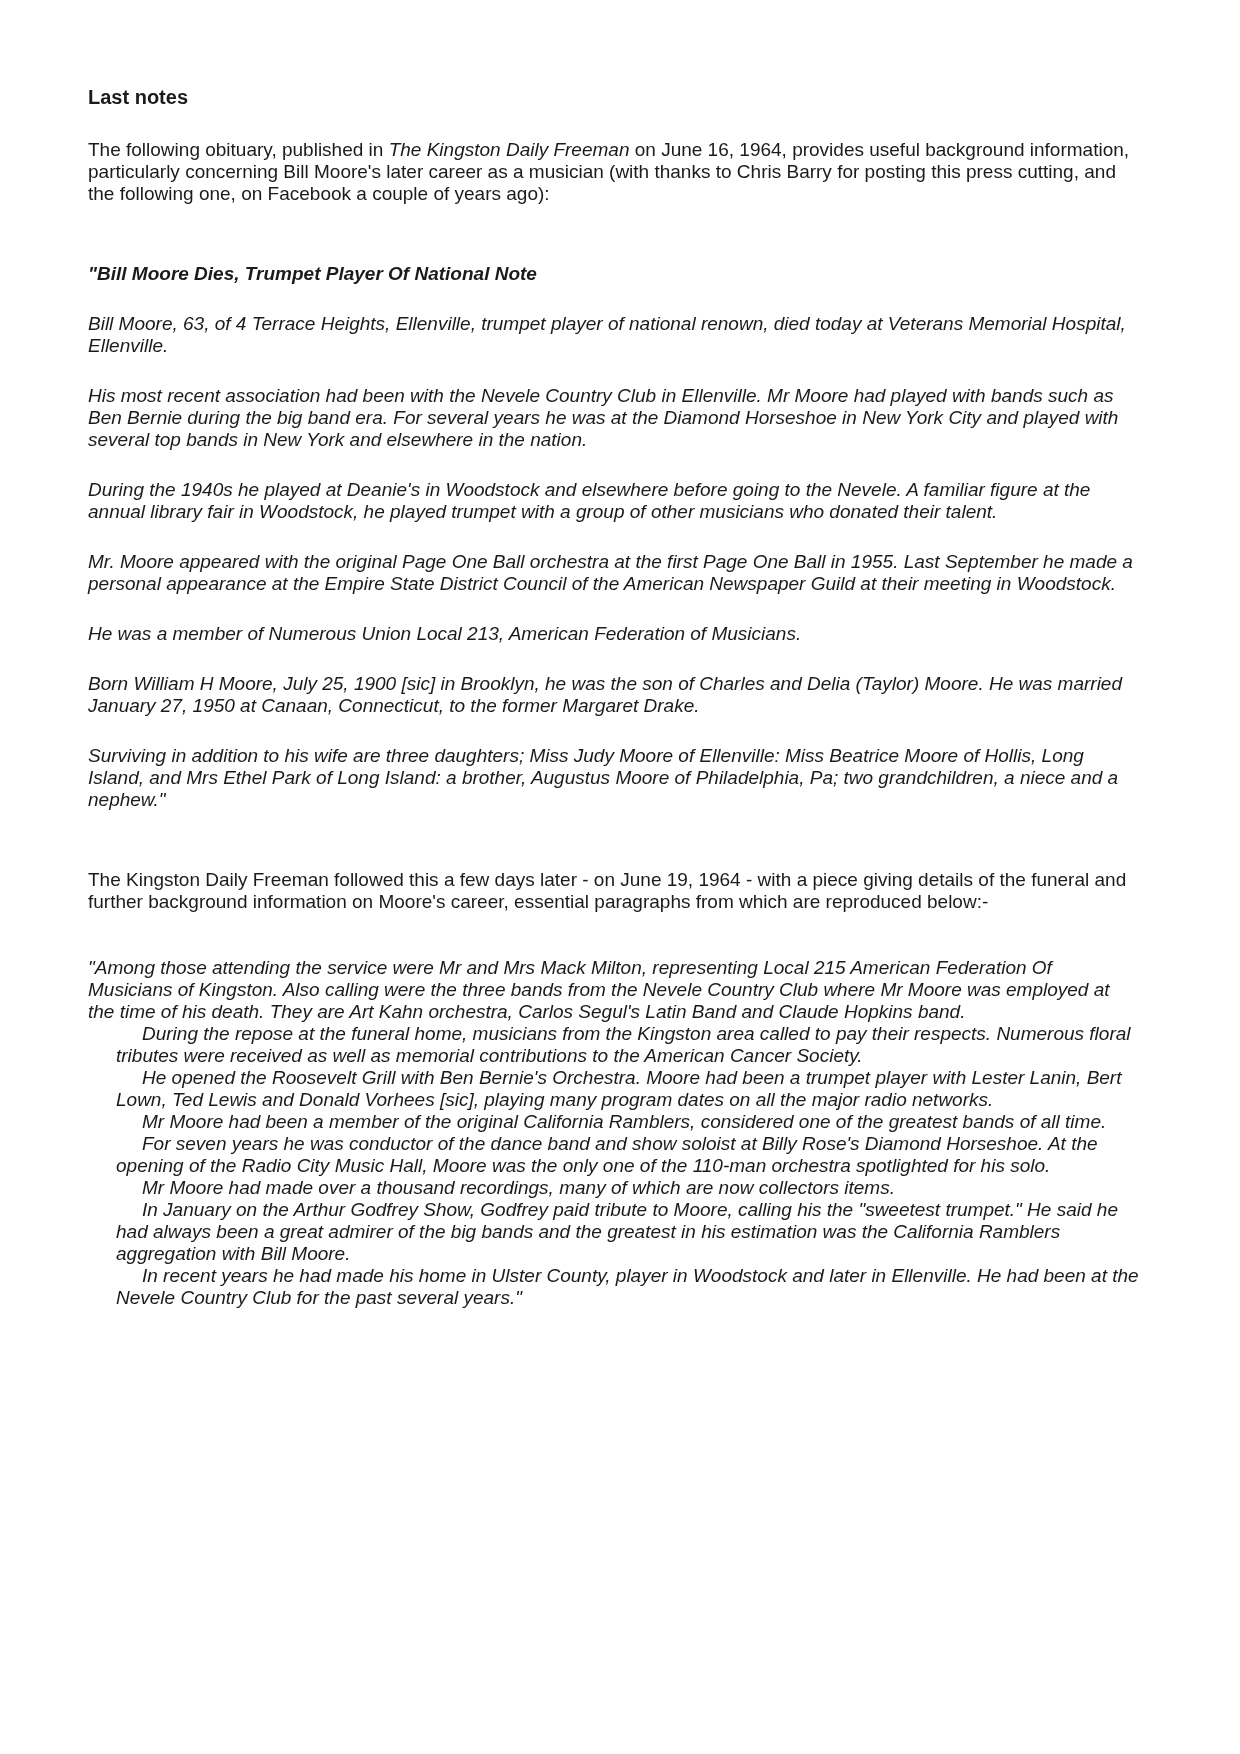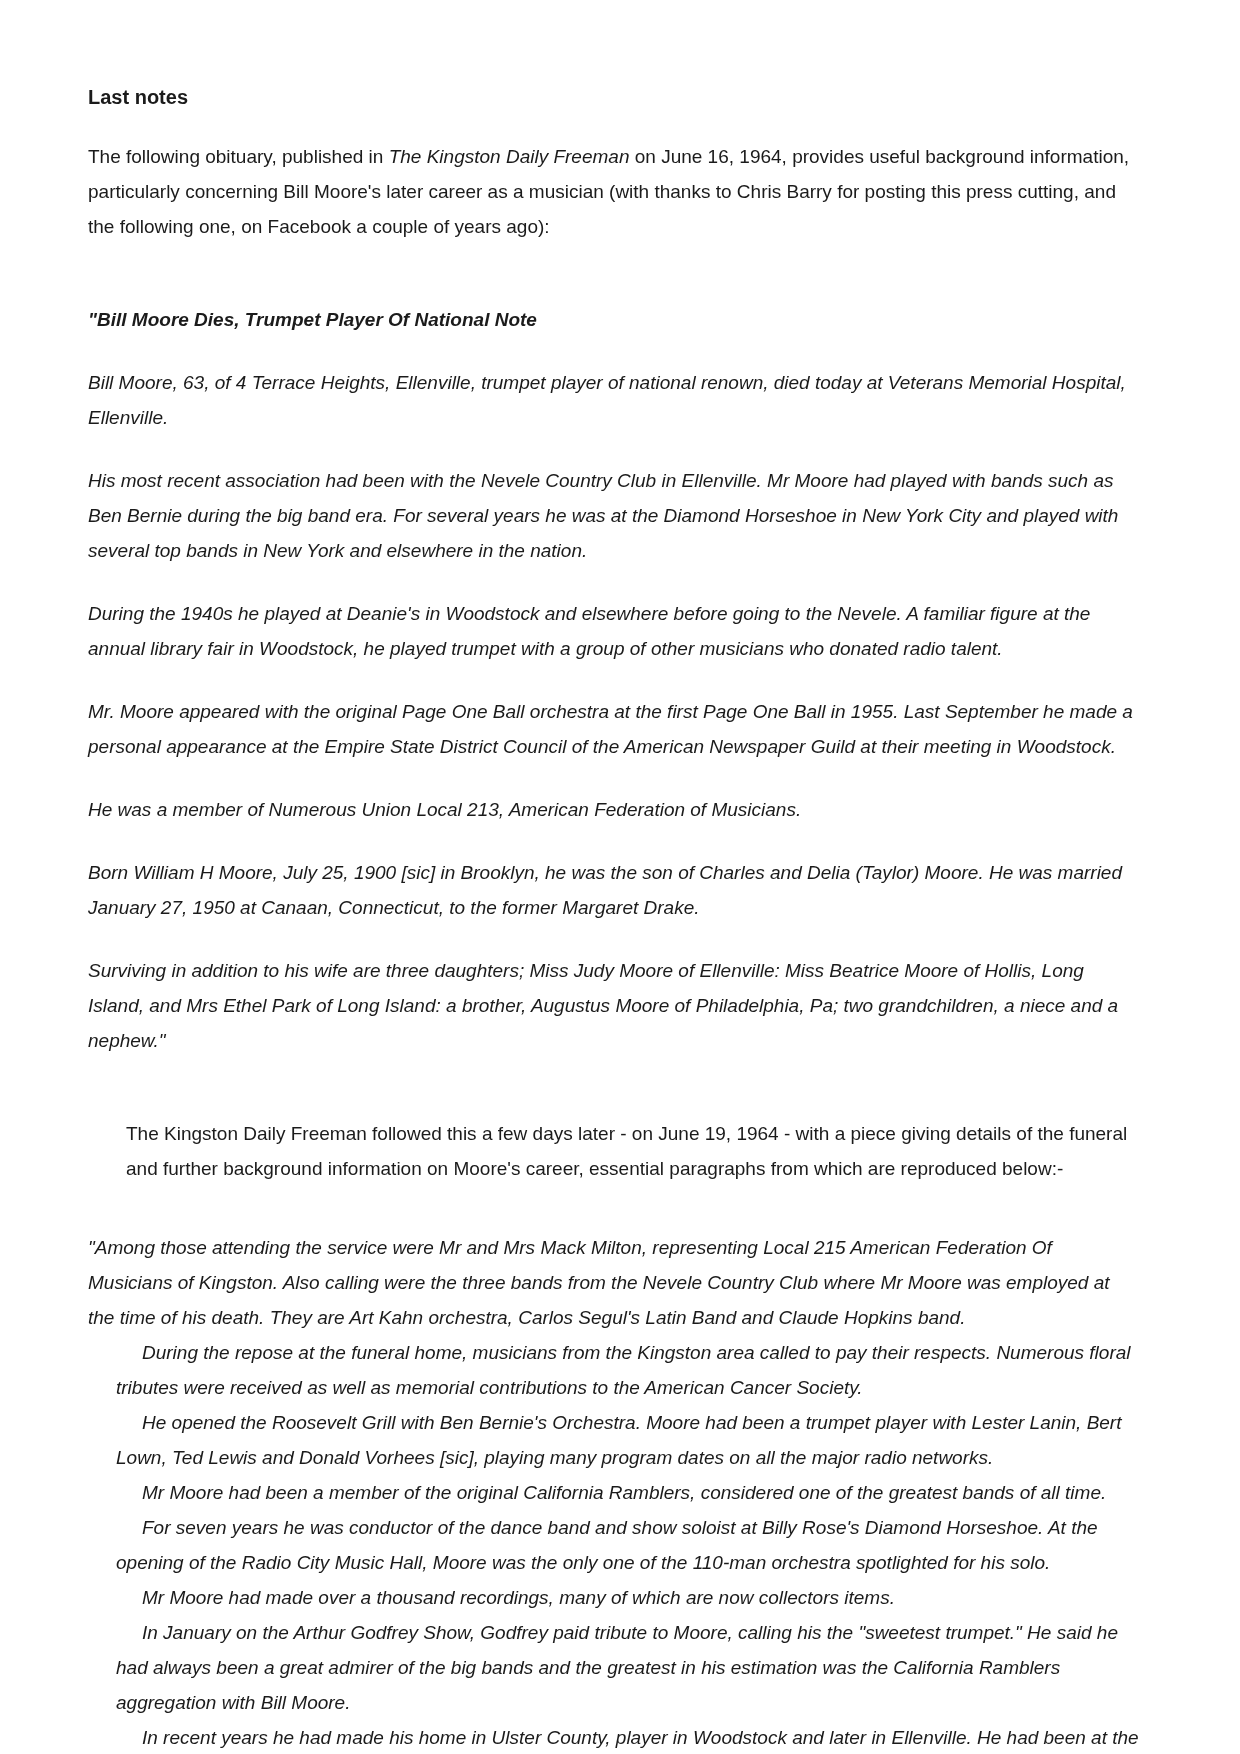--- a/index.html
+++ b/index.html
@@ -22,48 +22,48 @@
     background: #ffffff;
   }
   .doc-heading {
     font-size: 20px;
     line-height: 27px;
     font-weight: bold;
     margin: 0;
   }
   p {
     font-size: 19px;
-    line-height: 35px;
+    line-height: 22px;
     margin: 28px 0 0 0;
   }
   .italic { font-style: italic; }
   .headline {
     font-weight: bold;
     font-style: italic;
     margin-top: 58px;
   }
-  .interlude { margin-top: 58px; margin-left: 38px; }
+  .interlude { margin-top: 58px; }
   .followup-block { margin-top: 44px; }
   .followup-block p { margin: 0; }
   .followup-block p.indent { text-indent: 26px; margin-left: 28px; }
 </style>
 </head>
 <body>
 
 <div class="page">
 
   <h1 class="doc-heading">Last notes</h1>
 
   <p><span>The following obituary, published in </span><span class="italic">The Kingston Daily Freeman</span><span> on June 16, 1964, provides useful background information, particularly concerning Bill Moore's later career as a musician (with thanks to Chris Barry for posting this press cutting, and the following one, on Facebook a couple of years ago):</span></p>
 
   <p class="headline">"Bill Moore Dies, Trumpet Player Of National Note</p>
 
   <p class="italic">Bill Moore, 63, of 4 Terrace Heights, Ellenville, trumpet player of national renown, died today at Veterans Memorial Hospital, Ellenville.</p>
   <p class="italic">His most recent association had been with the Nevele Country Club in Ellenville. Mr Moore had played with bands such as Ben Bernie during the big band era. For several years he was at the Diamond Horseshoe in New York City and played with several top bands in New York and elsewhere in the nation.</p>
-  <p class="italic">During the 1940s he played at Deanie's in Woodstock and elsewhere before going to the Nevele. A familiar figure at the annual library fair in Woodstock, he played trumpet with a group of other musicians who donated radio talent.</p>
+  <p class="italic">During the 1940s he played at Deanie's in Woodstock and elsewhere before going to the Nevele. A familiar figure at the annual library fair in Woodstock, he played trumpet with a group of other musicians who donated their talent.</p>
   <p class="italic">Mr. Moore appeared with the original Page One Ball orchestra at the first Page One Ball in 1955. Last September he made a personal appearance at the Empire State District Council of the American Newspaper Guild at their meeting in Woodstock.</p>
   <p class="italic">He was a member of Numerous Union Local 213, American Federation of Musicians.</p>
   <p class="italic">Born William H Moore, July 25, 1900 [sic] in Brooklyn, he was the son of Charles and Delia (Taylor) Moore. He was married January 27, 1950 at Canaan, Connecticut, to the former Margaret Drake.</p>
   <p class="italic">Surviving in addition to his wife are three daughters; Miss Judy Moore of Ellenville: Miss Beatrice Moore of Hollis, Long Island, and Mrs Ethel Park of Long Island: a brother, Augustus Moore of Philadelphia, Pa; two grandchildren, a niece and a nephew."</p>
 
   <p class="interlude">The Kingston Daily Freeman followed this a few days later - on June 19, 1964 - with a piece giving details of the funeral and further background information on Moore's career, essential paragraphs from which are reproduced below:-</p>
 
   <div class="followup-block">
     <p class="italic">"Among those attending the service were Mr and Mrs Mack Milton, representing Local 215 American Federation Of Musicians of Kingston. Also calling were the three bands from the Nevele Country Club where Mr Moore was employed at the time of his death. They are Art Kahn orchestra, Carlos Segul's Latin Band and Claude Hopkins band.</p>
     <p class="italic indent">During the repose at the funeral home, musicians from the Kingston area called to pay their respects. Numerous floral tributes were received as well as memorial contributions to the American Cancer Society.</p>

